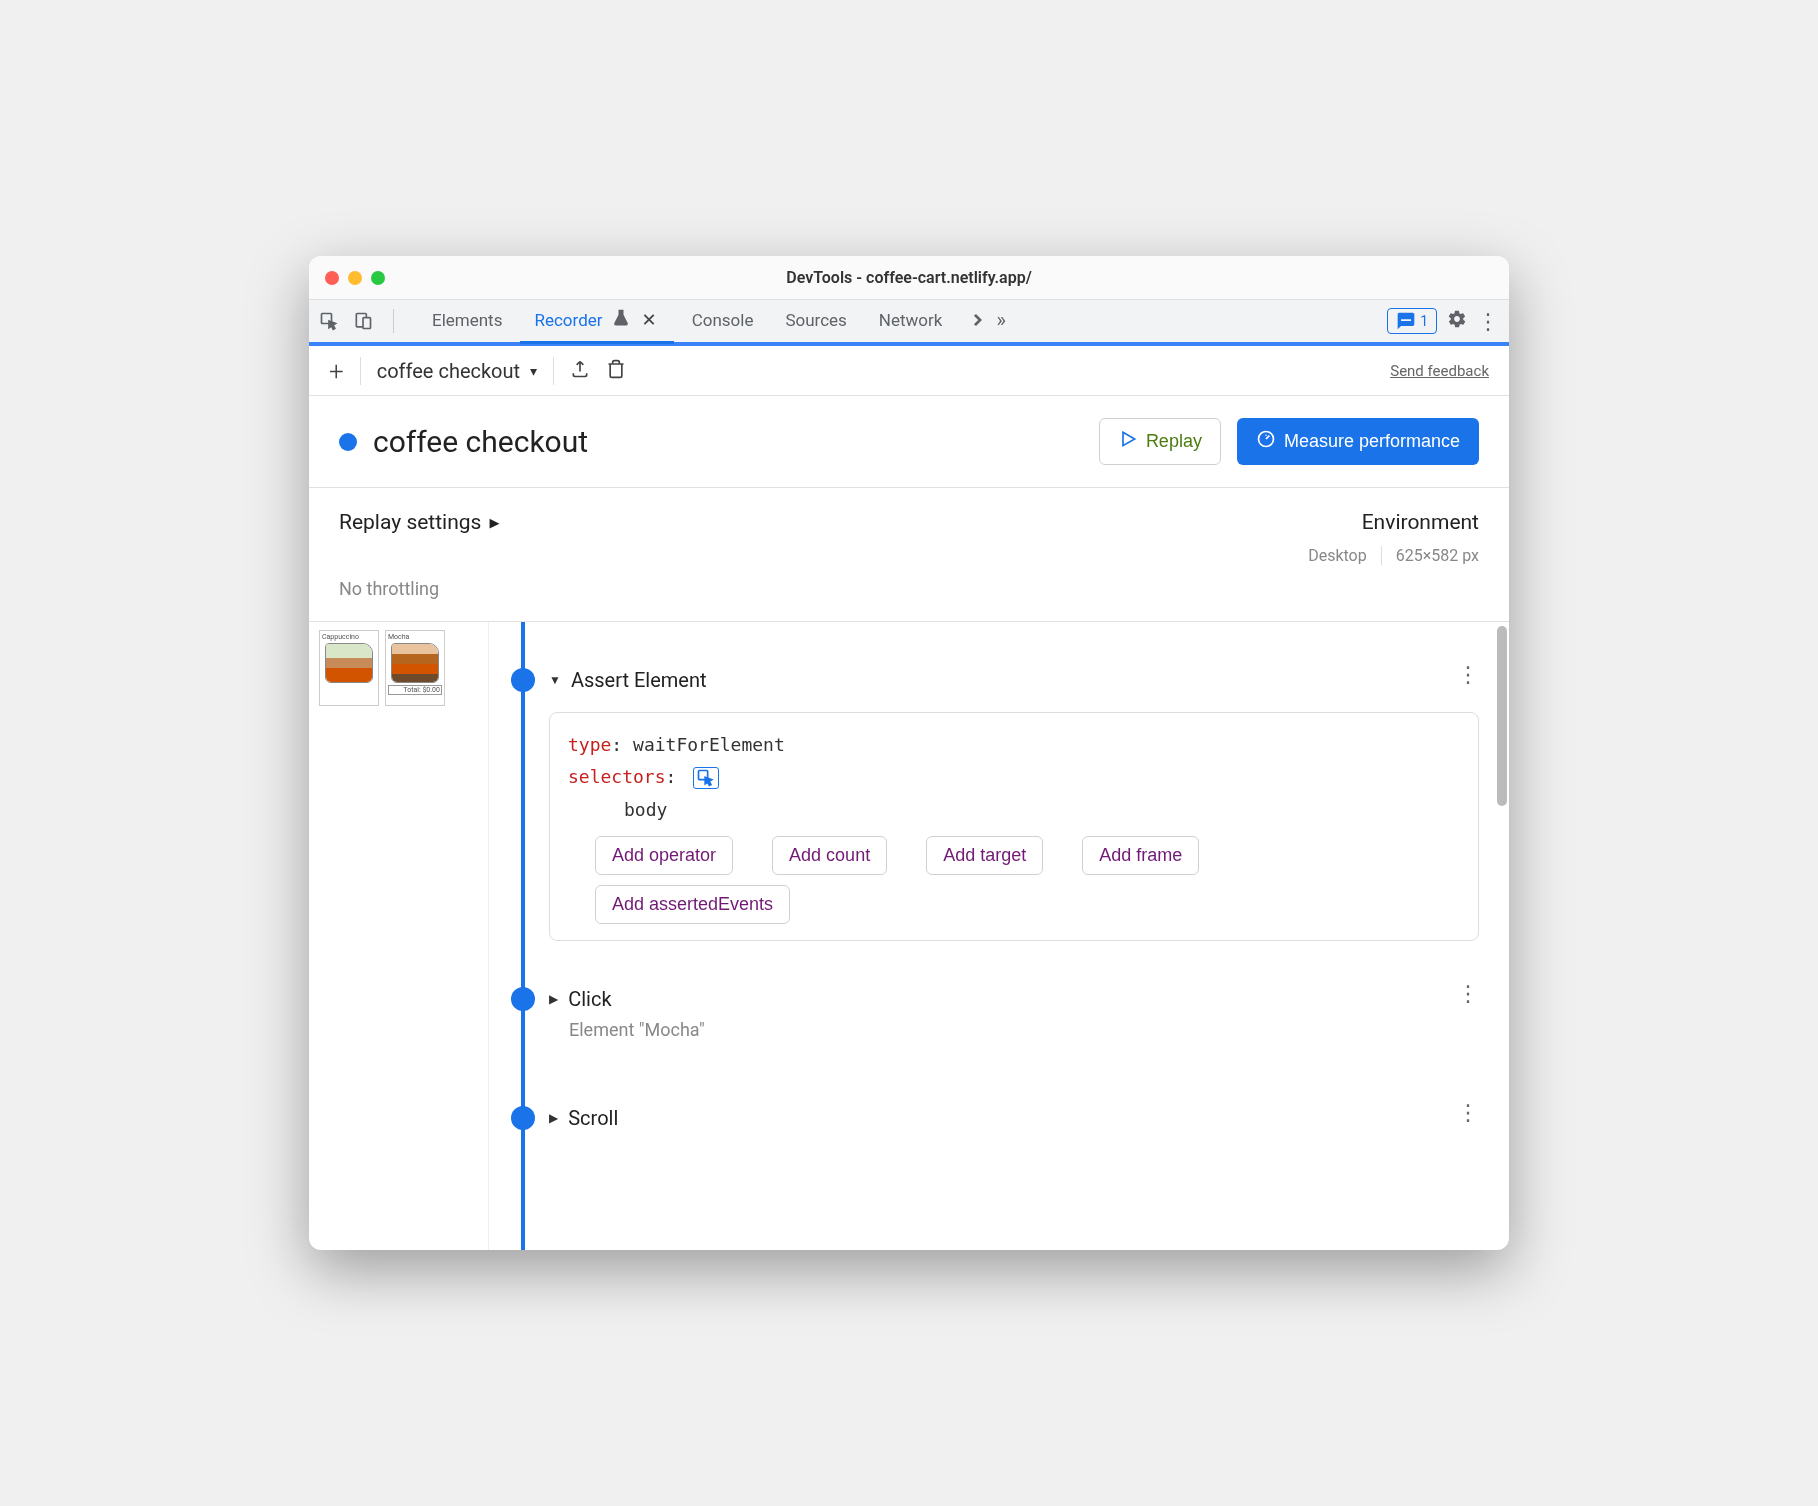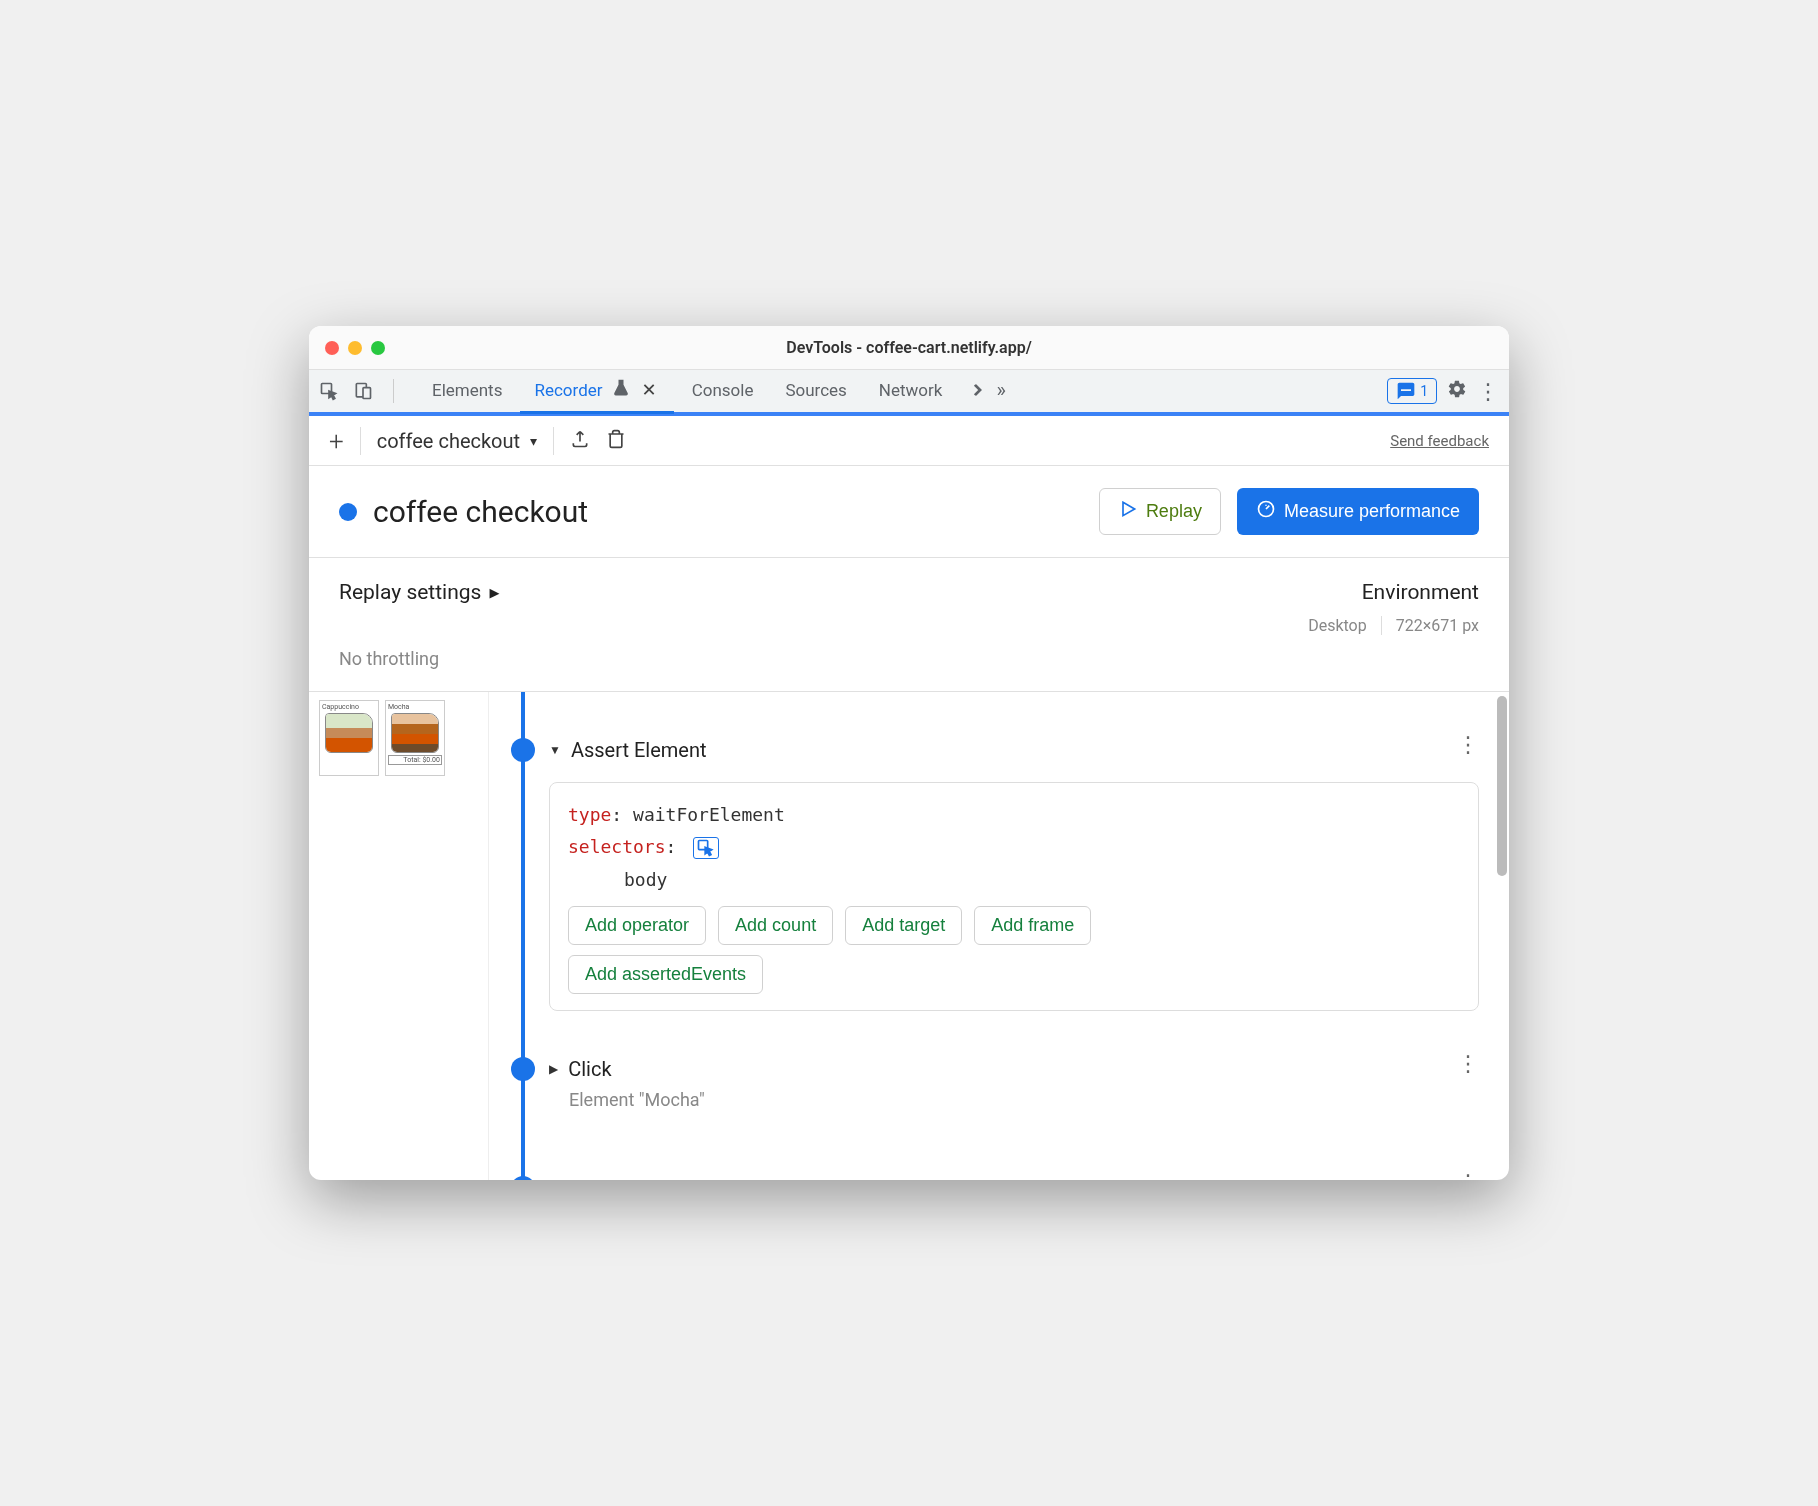--- a/index.html
+++ b/index.html
@@ -1,17 +1,17 @@
 <!DOCTYPE html>
 <html><head>
 <meta charset="utf-8">
 <style>
 *{box-sizing:border-box;margin:0;padding:0;}
 body{font-family:-apple-system,BlinkMacSystemFont,"Segoe UI",Roboto,sans-serif;background:#f0f0f0;display:flex;align-items:center;justify-content:center;min-height:100vh;}
-.window{width:1200px;height:854px;background:#fff;border-radius:12px;box-shadow:0 20px 60px rgba(0,0,0,0.35);overflow:hidden;display:flex;flex-direction:column;}
+.window{width:1200px;height:994px;background:#fff;border-radius:12px;box-shadow:0 20px 60px rgba(0,0,0,0.35);overflow:hidden;display:flex;flex-direction:column;}
 .titlebar{height:44px;background:#fafafa;display:flex;align-items:center;padding:0 16px;border-bottom:1px solid #e0e0e0;position:relative;}
 .traffic{display:flex;gap:9px;}
 .dot{width:14px;height:14px;border-radius:50%;}
 .dot.red{background:#ff5f57;}
 .dot.yellow{background:#febc2e;}
 .dot.green{background:#28c840;}
 .titlebar-title{position:absolute;left:50%;transform:translateX(-50%);font-size:16px;font-weight:600;color:#333;}
 .tabbar{height:46px;background:#f1f3f4;border-bottom:4px solid #3b82f6;display:flex;align-items:center;padding:0 10px;gap:4px;}
 .tabbar-left{display:flex;align-items:center;gap:14px;margin-right:14px;}
 .tab-icon{width:20px;height:20px;display:flex;align-items:center;justify-content:center;color:#5f6368;}
@@ -56,21 +56,21 @@
 .step-sub{font-size:18px;color:#888;margin-left:20px;margin-top:2px;}
 .step-menu{position:absolute;right:30px;color:#666;font-size:22px;}
 .step-box{margin-top:14px;margin-right:30px;border:1px solid #ddd;border-radius:8px;padding:16px 18px;}
 .code-line{font-family:Menlo,Monaco,monospace;font-size:18px;line-height:1.8;}
 .key{color:#c5221f;}
 .val{color:#333;}
 .picker{display:inline-flex;width:26px;height:22px;border:1px solid #1a73e8;border-radius:3px;align-items:center;justify-content:center;margin-left:6px;vertical-align:middle;}
 .indent1{padding-left:28px;}
 .indent2{padding-left:56px;}
 .add-row{display:flex;flex-wrap:wrap;gap:12px;margin-top:10px;}
-.add-btn{padding:8px 16px;border:1px solid #d0d0d0;border-radius:6px;background:#fff;color:#15803d;font-size:18px;font-weight:500;cursor:pointer;}
+.add-btn{padding:8px 16px;border:1px solid #d0d0d0;border-radius:6px;background:#fff;color:#701a75;font-size:18px;font-weight:500;cursor:pointer;margin-left:27px;}
 .scrollbar{position:absolute;right:2px;top:4px;width:10px;height:180px;background:#bbb;border-radius:5px;}
 svg{width:20px;height:20px;}
 </style>
 </head>
 <body>
 
 <div class="window">
   <div class="titlebar">
     <div class="traffic">
       <div class="dot red"></div>
@@ -188,21 +188,21 @@
       <div class="settings-title">
         <span>Replay settings</span>
         <span style="font-size:13px;">▶</span>
       </div>
       <div class="settings-sub">No throttling</div>
     </div>
     <div class="settings-right">
       <div class="env-title">Environment</div>
       <div class="env-info">
         <span>Desktop</span>
-        <span>722×671 px</span>
+        <span>625×582 px</span>
       </div>
     </div>
   </div>
 
   <div class="timeline">
     <div class="thumbs">
       <div class="thumb">
         <div class="thumb-label">Cappuccino</div>
         <div class="cup">
             <div class="layer" style="background:#d9e6c8;height:14px;"></div>

